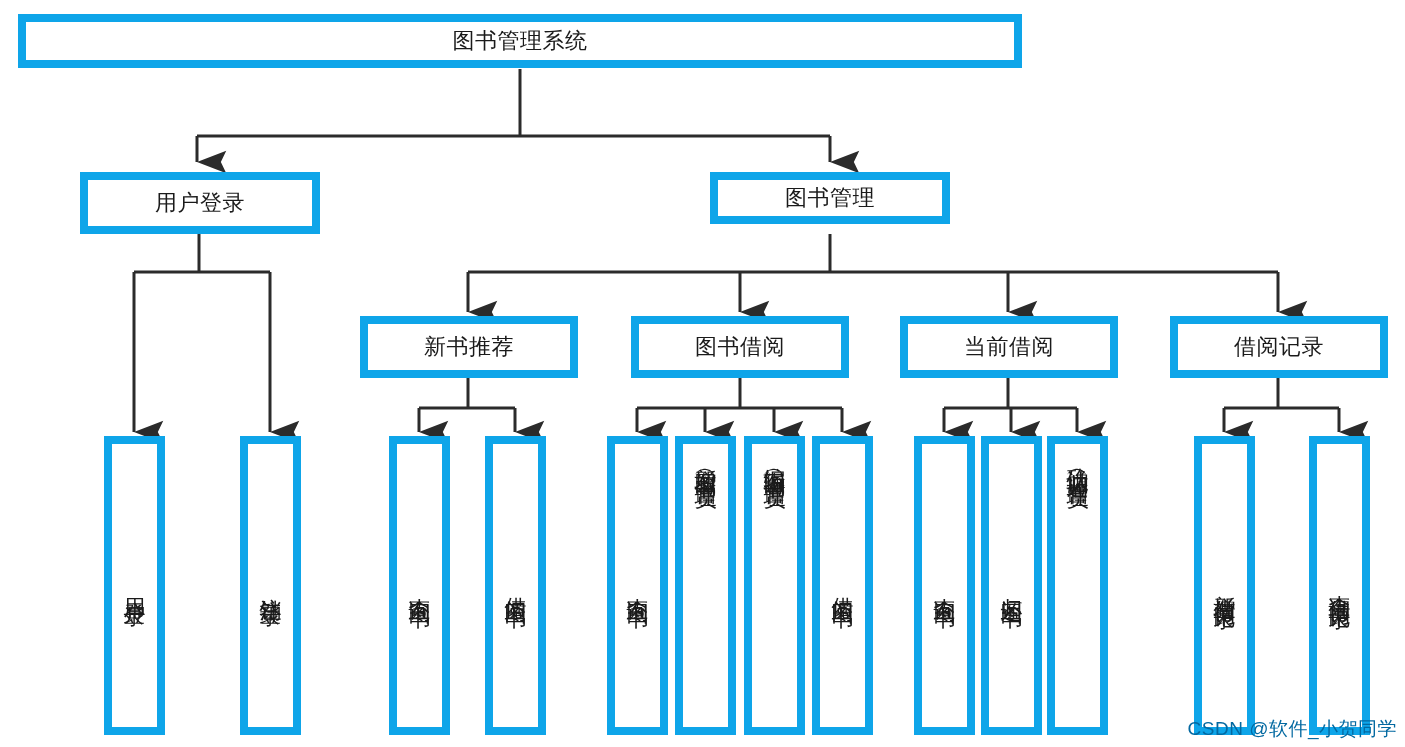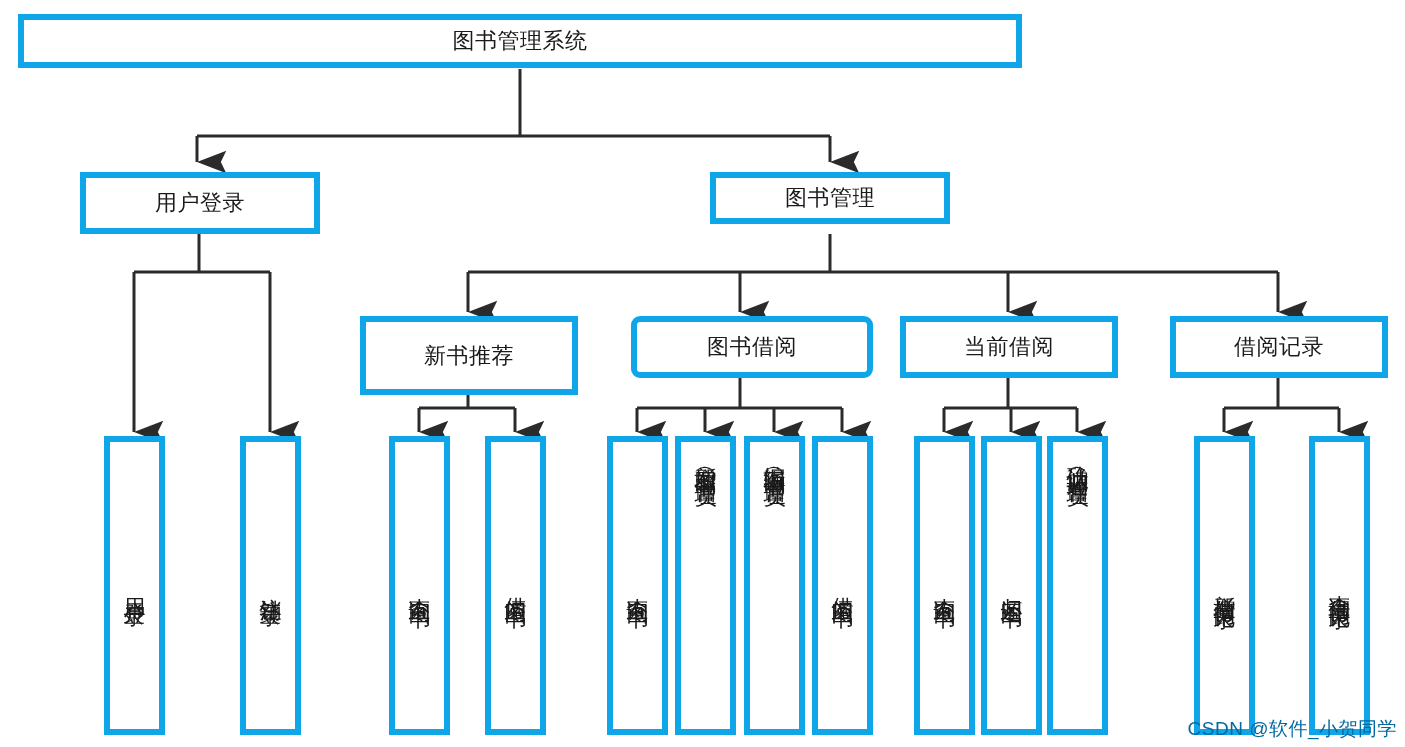--- a/index.html
+++ b/index.html
@@ -24,21 +24,21 @@
     position: absolute;
     left: 0; top: 0;
     width: 1405px;
     height: 747px;
     display: block;
   }
   .node-box {
     position: absolute;
     box-sizing: border-box;
     background: #ffffff;
-    border: 6px solid #0ea5e9;
+    border: 8px solid #0ea5e9;
     display: flex;
     align-items: center;
     justify-content: center;
     overflow: hidden;
   }
   .node-label {
     color: #1a1a1a;
     font-size: 22px;
     line-height: 1.18;
     white-space: nowrap;
@@ -149,24 +149,24 @@
     <span class="node-label">图书管理系统</span>
   </div>
 
   <div class="node-box" style="left:80px; top:172px; width:240px; height:62px;">
     <span class="node-label">用户登录</span>
   </div>
   <div class="node-box" style="left:710px; top:172px; width:240px; height:52px;">
     <span class="node-label">图书管理</span>
   </div>
 
-  <div class="node-box" style="left:360px; top:316px; width:218px; height:79px;">
+  <div class="node-box" style="left:360px; top:316px; width:218px; height:62px;">
     <span class="node-label">新书推荐</span>
   </div>
-  <div class="node-box" style="left:631px; top:316px; width:242px; height:62px;border-radius:9px;">
+  <div class="node-box" style="left:631px; top:316px; width:218px; height:62px;">
     <span class="node-label">图书借阅</span>
   </div>
   <div class="node-box" style="left:900px; top:316px; width:218px; height:62px;">
     <span class="node-label">当前借阅</span>
   </div>
   <div class="node-box" style="left:1170px; top:316px; width:218px; height:62px;">
     <span class="node-label">借阅记录</span>
   </div>
 
   <div class="node-box vertical centerfit" style="left:104px; top:436px; width:61px; height:299px;">

